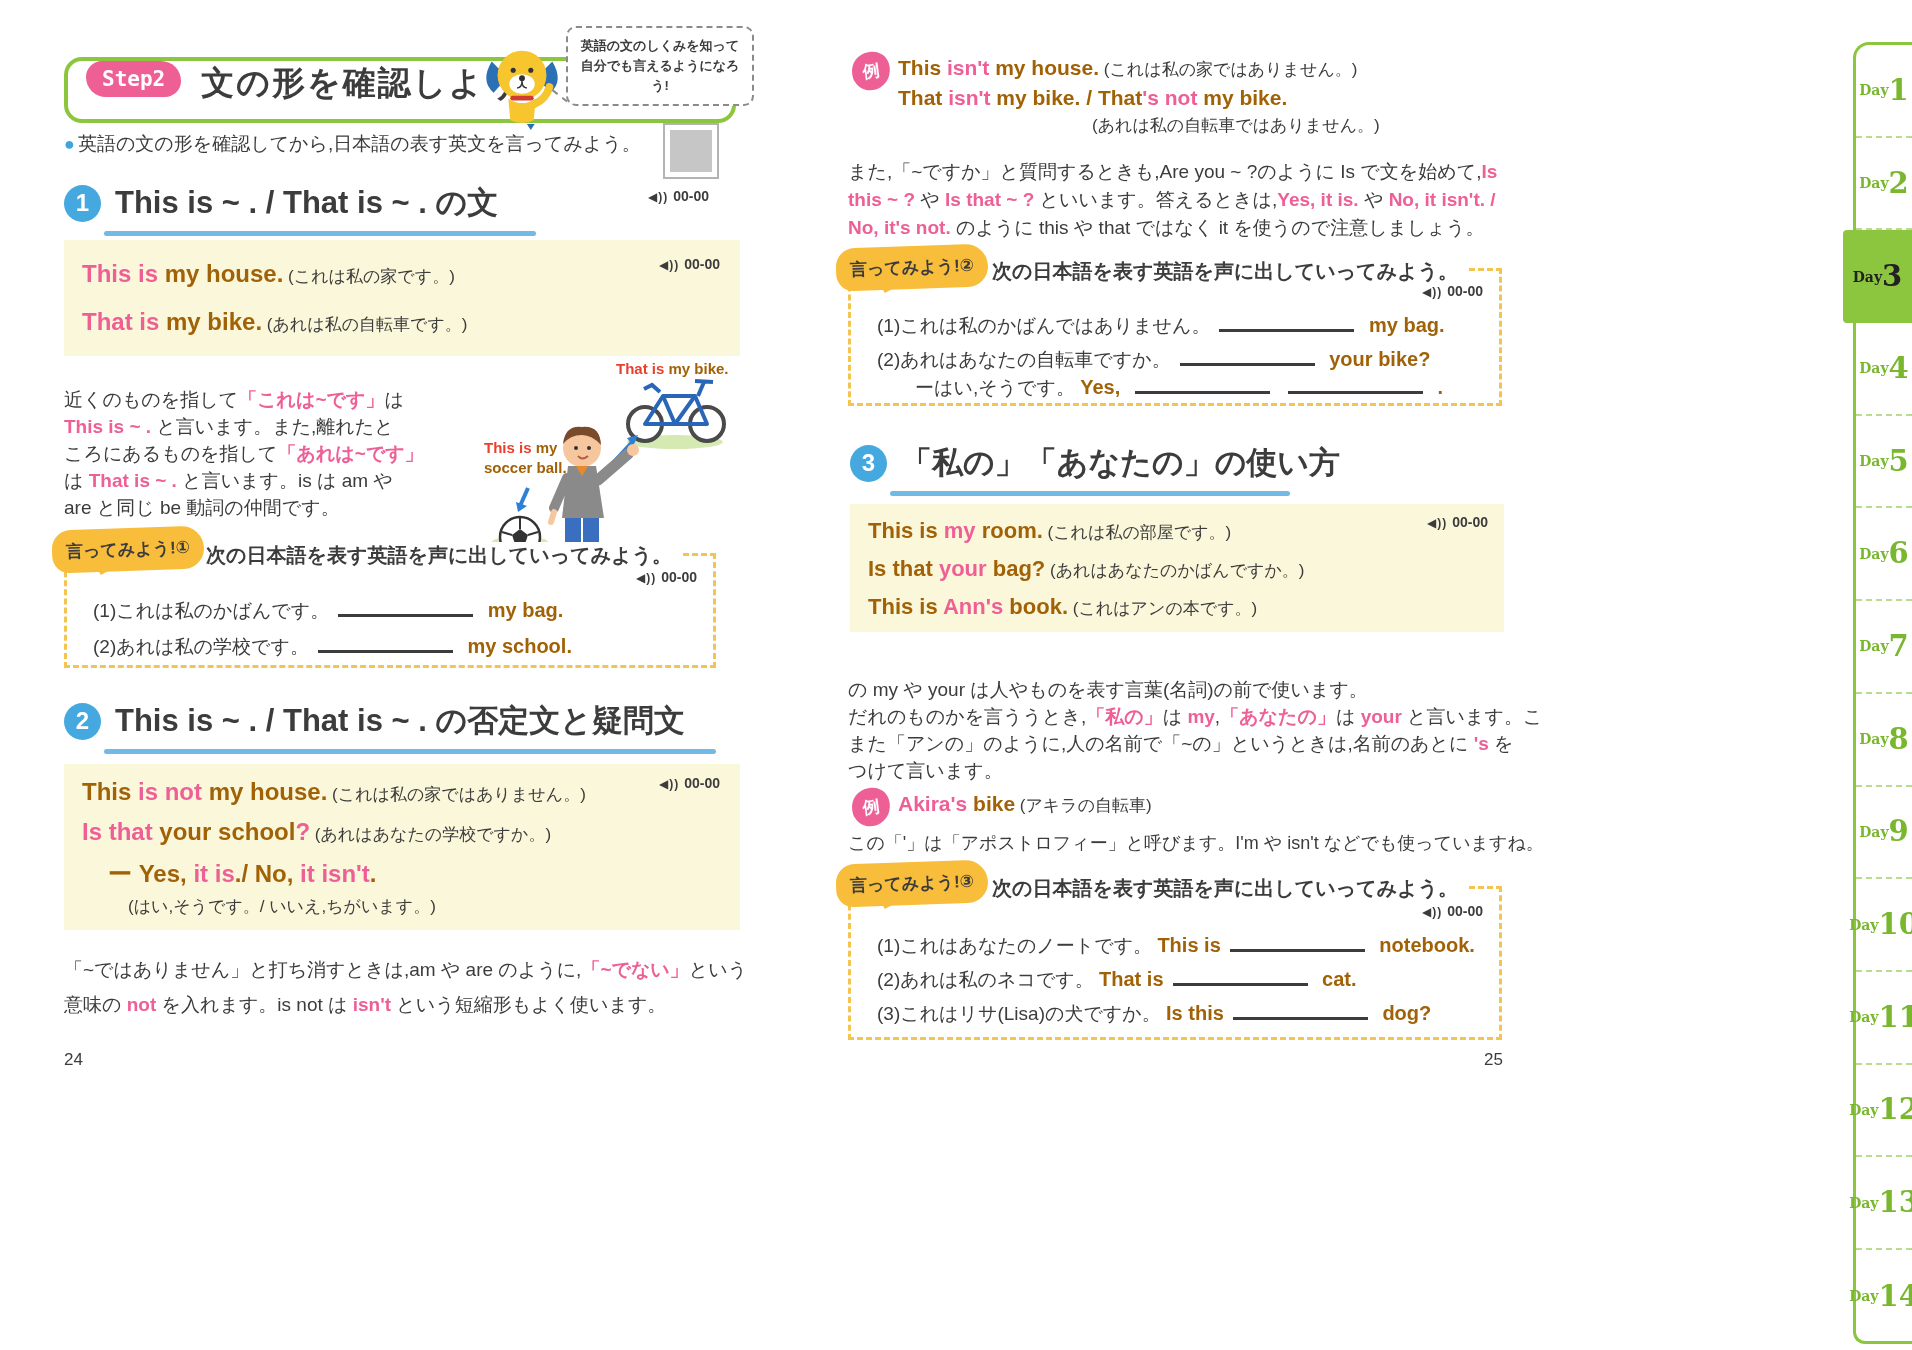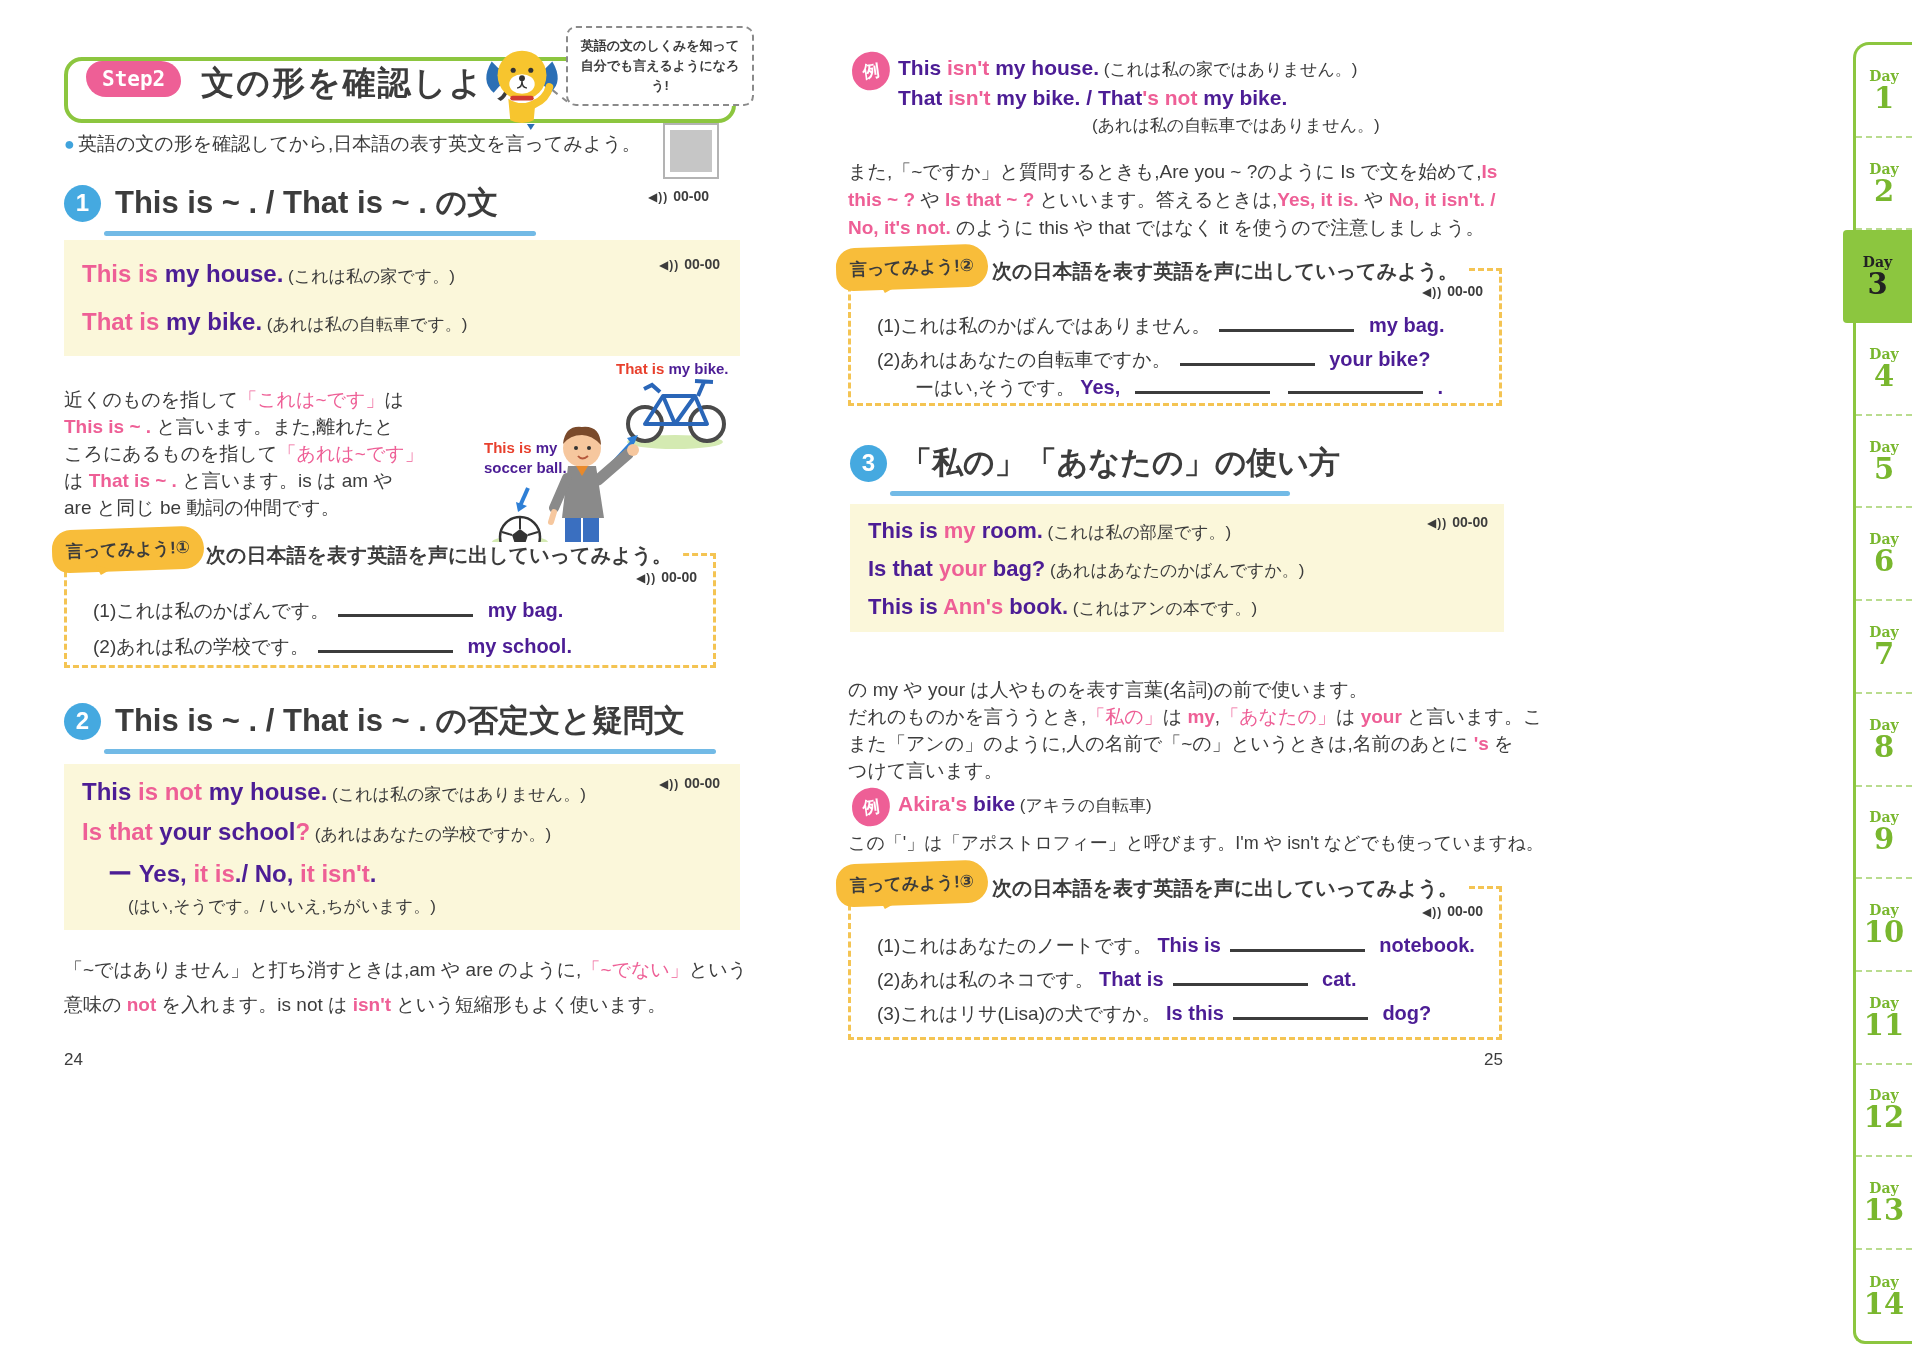--- a/index.html
+++ b/index.html
@@ -1,23 +1,23 @@
 <!DOCTYPE html>
 <html><head>
 <meta charset="utf-8">
 <style>
   *{margin:0;padding:0;box-sizing:border-box}
   body{background:#ffffff}
   #spread{position:relative;width:1912px;height:1350px;background:#fff;overflow:hidden;
           font-family:"Liberation Sans","DejaVu Sans",sans-serif;color:#3c3c3c}
 
   
-  .sg-en{font-weight:700;color:#4c1d95}
+  .sg-en{font-weight:700;color:#a16207}
   .sg-pink{font-weight:700;color:#ee5f96}
-  .sg-jpk{font-weight:400;color:#ee5f96}
+  .sg-jpk{font-weight:700;color:#ee5f96}
   .sg-red{font-weight:700;color:#e8402d}
   .sg-jp{font-weight:400;color:#3c3c3c}
   .sg-blank{display:inline-block;width:135px;height:.95em;border-bottom:3px solid #3c3c3c;margin:0 9px;vertical-align:baseline}
 
   
   .hdr-box{position:absolute;left:64px;top:57px;width:672px;height:66px;border:4px solid #8cc63f;
            border-radius:18px;background:#fff;display:flex;align-items:flex-start;gap:20px;padding-left:18px}
   .step-badge{background:#ee5f96;color:#fff;font-weight:700;font-size:21px;padding:6px 16px;
               border-radius:16px 20px 16px 20px;font-family:"DejaVu Sans Mono","Liberation Mono",monospace}
   .hdr-title{font-size:33px;font-weight:700;letter-spacing:2px}
@@ -69,21 +69,21 @@
              display:flex;align-items:center;justify-content:center;border-radius:50% 44% 52% 46%;transform:rotate(-8deg)}
   .rei-line{position:absolute;font-size:21px;font-weight:700;white-space:nowrap}
   .rei-line .sg-jp{font-size:17px;font-weight:400}
 
   
   .lbl{position:absolute;font-size:15px;font-weight:700;white-space:nowrap;z-index:2}
 
   
   .sidebar{position:absolute;left:1853px;top:42px;width:59px;height:1302px;background:#fff;
            border:3px solid #8cc63f;border-right:none;border-radius:16px 0 0 12px}
-  .day-tab{position:relative;width:100%;height:92.7px;display:flex;flex-direction:column;align-items:center;
+  .day-tab{position:relative;width:100%;height:92.7px;display:flex;align-items:center;
            justify-content:center;gap:0;border-bottom:2px dashed #b9dc8e;color:#79b72e;
            font-family:"DejaVu Serif","Liberation Serif",serif}
   .day-tab:last-child{border-bottom:none}
   .day-word{font-size:14px;font-weight:700}
   .day-num{font-size:29px;font-weight:700;line-height:1}
   .day-tab.active{background:#8cc63f;color:#222;width:69px;margin-left:-13px;border-bottom:none;border-radius:4px 0 0 4px}
 
   .pgnum{position:absolute;font-size:17px;color:#3c3c3c}
 </style>
 </head>

